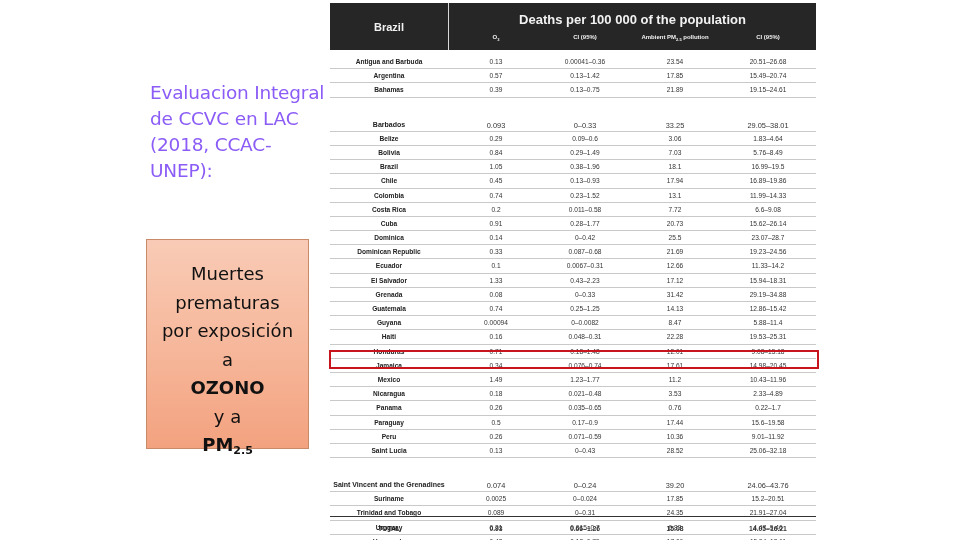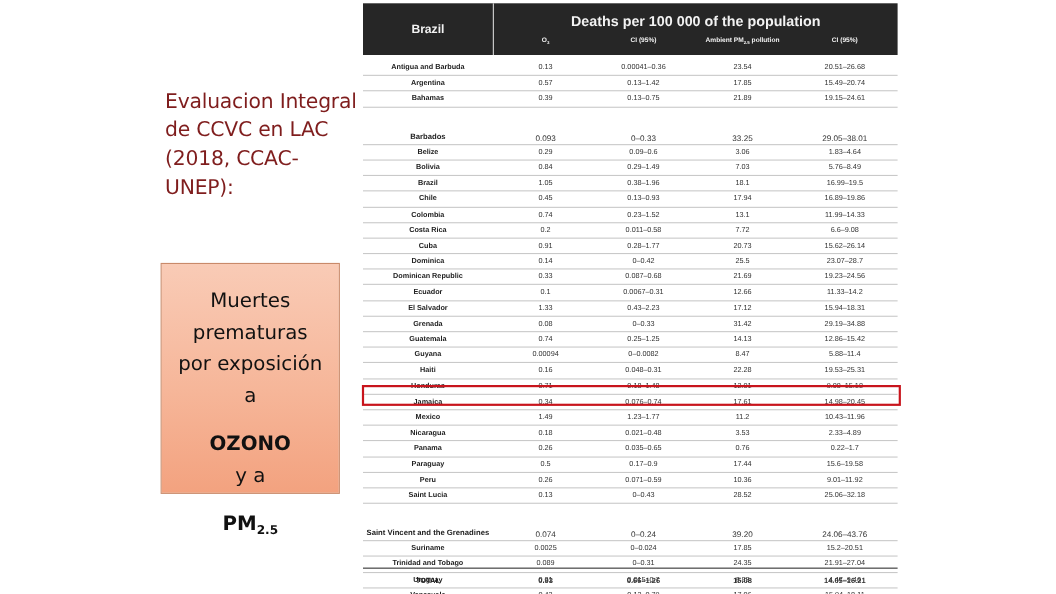--- a/index.html
+++ b/index.html
@@ -4,35 +4,35 @@
 <style>
   html, body { margin:0; padding:0; }
   body {
     width:960px; height:540px; position:relative; overflow:hidden;
     background:#ffffff;
     font-family:"Liberation Sans", sans-serif;
   }
   .intro {
     position:absolute; left:150px; top:80px; width:180px;
     font-family:"DejaVu Sans", sans-serif;
-    font-size:18.5px; line-height:26px; color:#7f1d1d; letter-spacing:-0.2px;
+    font-size:18.5px; line-height:26px; color:#8b5cf6; letter-spacing:-0.2px;
   }
   .intro div { white-space:nowrap; }
   .callout {
     position:absolute; left:146px; top:239px; width:163px; height:210px;
     background:linear-gradient(to bottom, #f9cbb6 0%, #f6b699 55%, #f3a27f 100%);
     border:1px solid #c98a6a;
     box-sizing:border-box;
     text-align:center;
     font-family:"DejaVu Sans", sans-serif;
     color:#111;
     padding-top:20px;
   }
   .callout .ln { font-size:18px; line-height:28.5px; white-space:nowrap; }
-  .callout .b { font-weight:bold;margin-top:16px; }
+  .callout .b { font-weight:bold; }
   .callout sub { font-size:11px; vertical-align:-3px; font-weight:bold; }
 
   .tbl {
     position:absolute; left:330px; top:3px; width:486px;
   }
   .thead {
     position:relative; height:47px; background:#262626; color:#f2f2f2;
   }
   .th-country {
     position:absolute; left:0; top:0; width:118px; height:47px;

